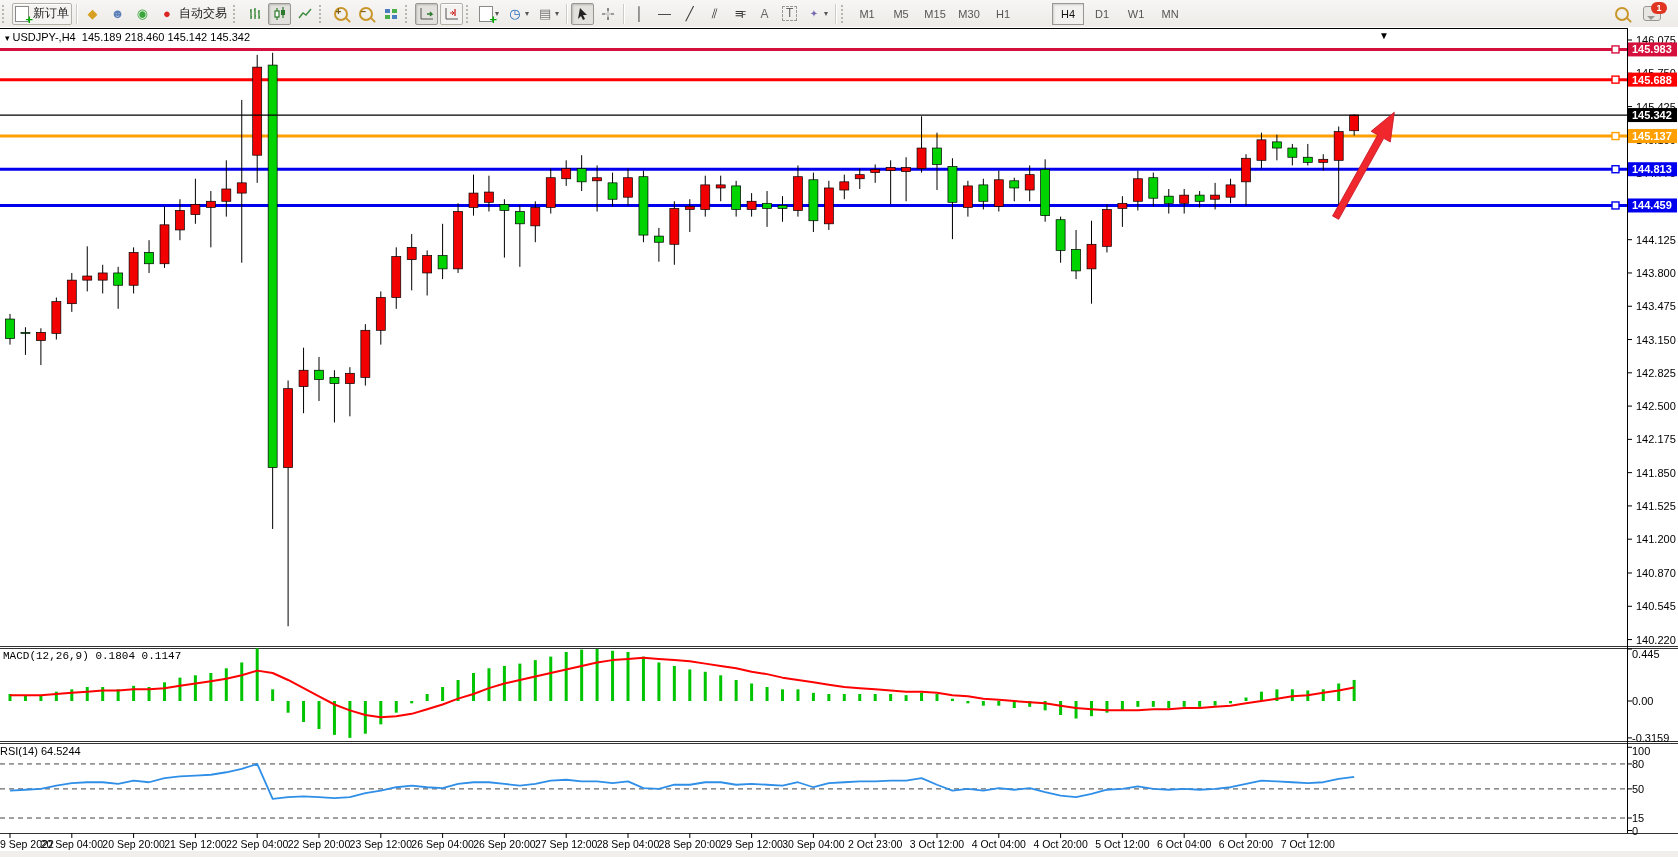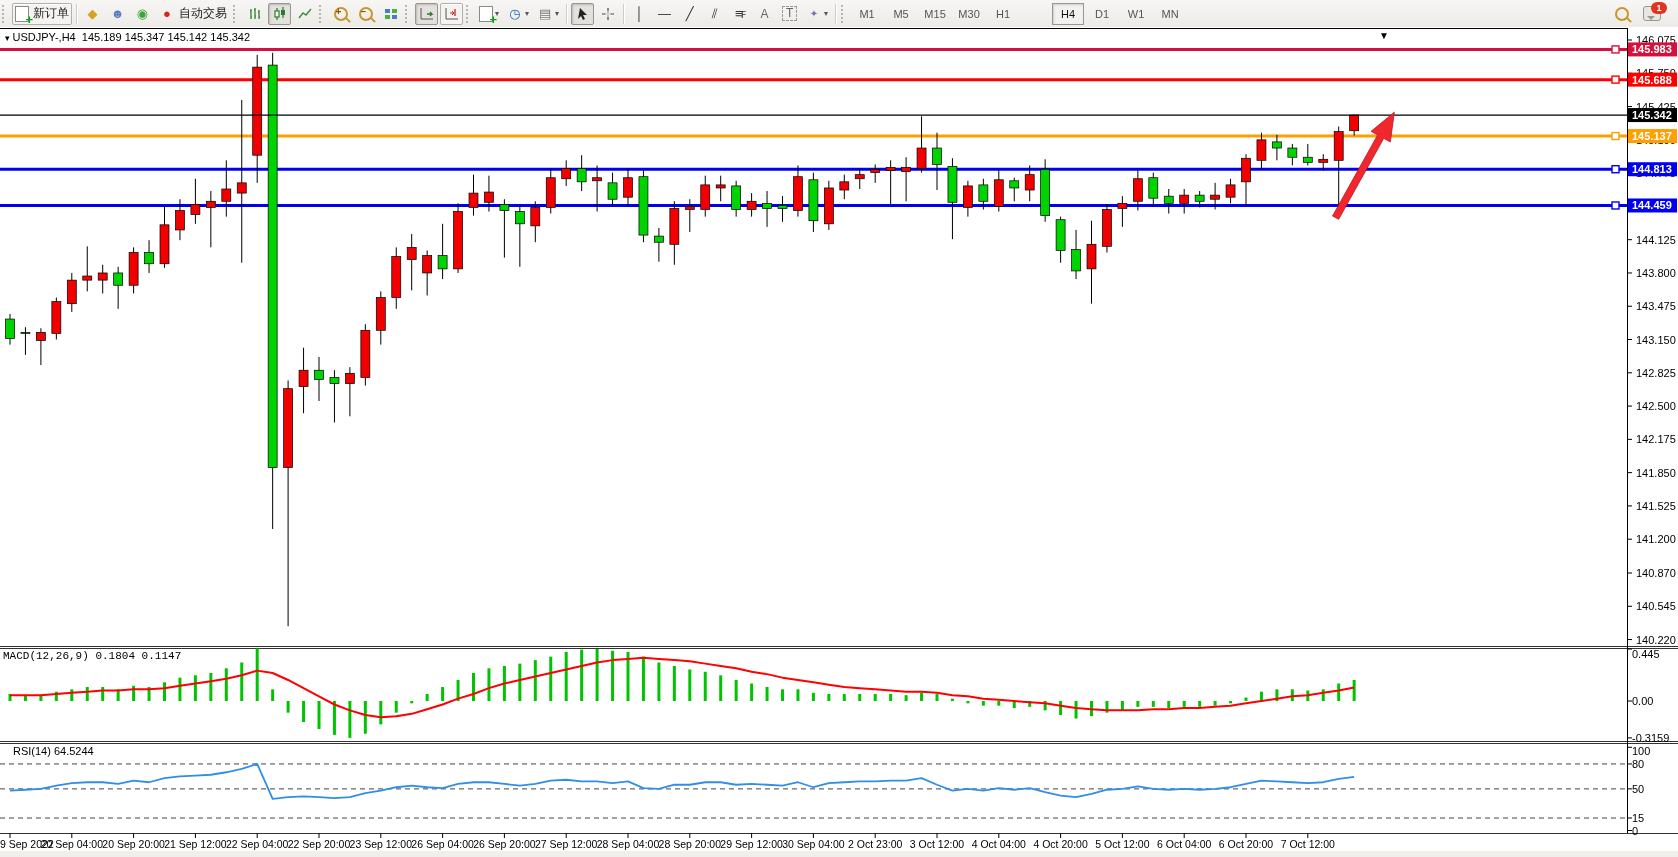--- a/index.html
+++ b/index.html
@@ -22,21 +22,21 @@
   .mag::after{content:"";position:absolute;width:6px;height:2px;background:#c9962a;transform:rotate(45deg);right:-5px;bottom:-2px;}
   .mag .pm{position:absolute;left:0px;top:-3px;font-size:10px;color:#7a5a10;font-weight:bold;}
   .bubble{position:relative;width:16px;height:13px;background:#e8e6e2;border:1px solid #9a9792;border-radius:3px;}
   .bubble::after{content:"";position:absolute;left:3px;bottom:-4px;border:4px solid transparent;border-top-color:#9a9792;}
   .badge{position:absolute;top:-5px;right:-7px;min-width:12px;height:12px;border-radius:7px;background:#e03520;color:#fff;font-size:9px;line-height:12px;text-align:center;padding:0 2px;font-weight:bold;}
   
   #chartwrap{position:absolute;left:0;top:27px;width:1678px;height:830px;background:#fff;}
   #chart-title{position:absolute;left:5px;top:4px;font-size:11px;color:#000;z-index:5;}
   #chart-title .tri{font-size:9px;margin-right:3px;}
   #macd-label{position:absolute;left:3px;top:623px;font-size:11px;color:#000;z-index:5;font-family:Liberation Mono, monospace;}
-  #rsi-label{position:absolute;left:13px;top:718px;font-size:11px;color:#000;z-index:5;}
+  #rsi-label{position:absolute;left:0;top:718px;font-size:11px;color:#000;z-index:5;}
   svg text{font-family:"Liberation Sans",sans-serif;}
 </style>
 </head>
 <body>
 
 <div id="app">
 
   <div id="toolbar">
     <div class="grip"></div>
     <div class="tbtn raised">
@@ -178,21 +178,21 @@
       </div>
     <div class="tbtn" style="margin-right:14px;">
       <span class="bubble">
           <span class="badge">1</span>
         </span>
     </div>
   </div>
 
   <div id="chartwrap">
     <div id="chart-title">
-      <span class="tri">▾</span><span>USDJPY-,H4</span>&nbsp;&nbsp;<span>145.189 145.347 145.142 145.342</span>
+      <span class="tri">▾</span><span>USDJPY-,H4</span>&nbsp;&nbsp;<span>145.189 218.460 145.142 145.342</span>
     </div>
     <div id="macd-label">MACD(12,26,9) 0.1804 0.1147</div>
     <div id="rsi-label">RSI(14) 64.5244</div>
     <svg id="chart-svg" width="1678" height="830" viewBox="0 0 1678 830">
         <line x1="0" y1="1.5" x2="1627" y2="1.5" stroke="#000" stroke-width="1"></line>
         <line x1="0" y1="619.5" x2="1678" y2="619.5" stroke="#333"></line>
         <line x1="0" y1="621.5" x2="1678" y2="621.5" stroke="#333"></line>
         <line x1="0" y1="714.5" x2="1678" y2="714.5" stroke="#333"></line>
         <line x1="0" y1="716.5" x2="1678" y2="716.5" stroke="#333"></line>
         <line x1="0" y1="806.5" x2="1678" y2="806.5" stroke="#333"></line>

